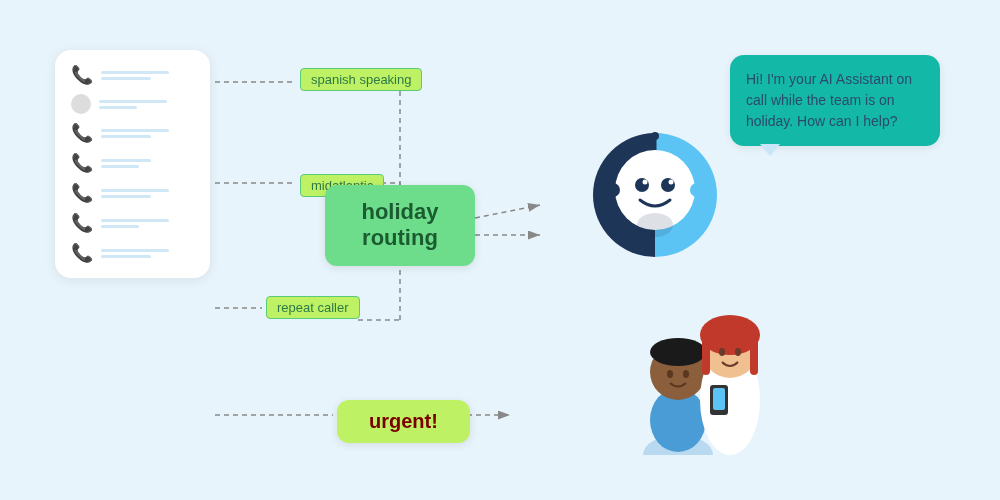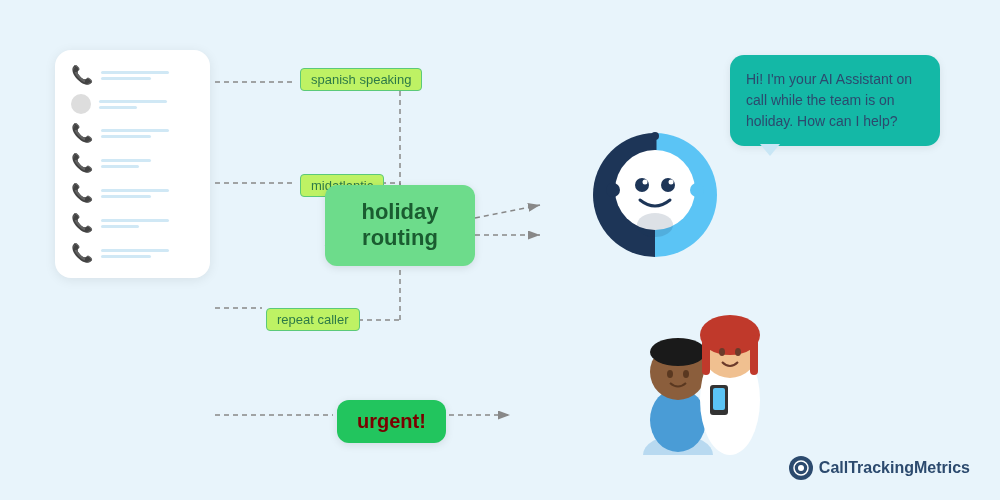--- a/index.html
+++ b/index.html
@@ -98,21 +98,21 @@
       top: 68px;
     }
 
     .tag-midatlantic {
       left: 300px;
       top: 174px;
     }
 
     .tag-repeat {
       left: 266px;
-      top: 308px;
+      top: 296px;
     }
 
     
     .holiday-box {
       position: absolute;
       left: 325px;
       top: 185px;
       background: #6ddc8b;
       border-radius: 12px;
       padding: 14px 5px;
@@ -123,23 +123,23 @@
       line-height: 1.2;
       width: 150px;
       box-shadow: 0 2px 8px rgba(0,0,0,0.1);
     }
 
     
     .urgent-box {
       position: absolute;
       left: 337px;
       top: 400px;
-      background: #22c55e;
+      background: #bef264;
       border-radius: 12px;
-      padding: 10px 20px;
+      padding: 10px 32px;
       font-size: 20px;
       font-weight: 900;
       color: #7a0000;
       box-shadow: 0 2px 8px rgba(0,0,0,0.1);
     }
 
     
     .robot-container {
       position: absolute;
       right: 280px;
@@ -382,23 +382,14 @@
 
       <ellipse cx="102" cy="52" rx="3" ry="4" fill="#6b3a2a"></ellipse>
       <ellipse cx="118" cy="52" rx="3" ry="4" fill="#6b3a2a"></ellipse>
       <path d="M 102 62 Q 110 70 118 62" stroke="#6b3a2a" stroke-width="2" fill="none"></path>
 
       <rect x="90" y="85" width="18" height="30" rx="3" fill="#333"></rect>
       <rect x="93" y="88" width="12" height="22" rx="2" fill="#5bc4f5"></rect>
     </svg>
   </div>
 
-  <div class="brand">
-    <div class="brand-icon">
-      <svg width="16" height="16" viewBox="0 0 16 16" xmlns="http://www.w3.org/2000/svg">
-        <circle cx="8" cy="8" r="7" fill="none" stroke="white" stroke-width="1.5"></circle>
-        <circle cx="8" cy="8" r="3" fill="white"></circle>
-      </svg>
-    </div>
-    <span>CallTrackingMetrics</span>
-  </div>
 
 </div>
 
 </body></html>

